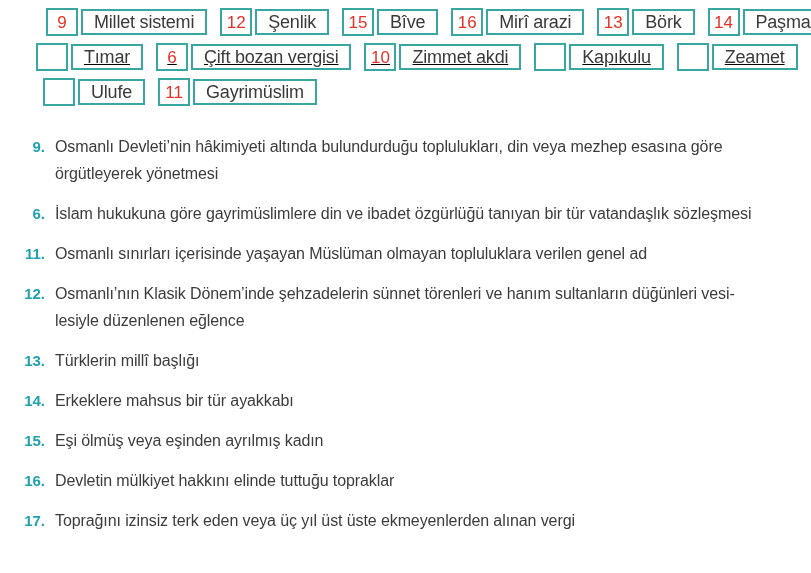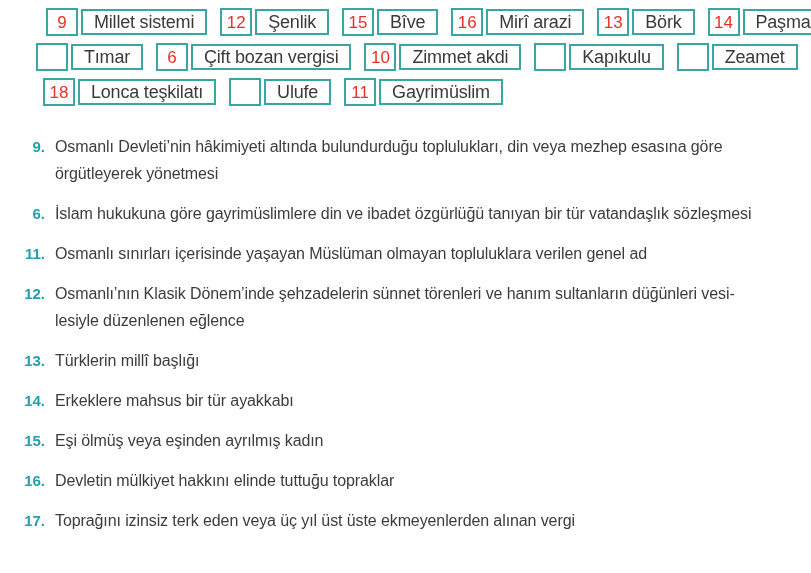--- a/index.html
+++ b/index.html
@@ -6,21 +6,21 @@
   body { background:#fff; }
   .page {
     width:811px; height:573px;
     background:#ffffff;
     font-family:"Liberation Sans", sans-serif;
     position:relative; overflow:hidden;
   }
   
   .match-section { padding:8px 0 0 46px; }
   .match-row { display:flex; align-items:center; gap:13px; margin-bottom:7px; }
-  .match-row.r2 { margin-left:-10px; }
+  .match-row.r2 { margin-left:-10px;text-decoration:underline; }
   .match-row.r3 { margin-left:-3px; }
   .pair { display:flex; align-items:center; gap:3px; }
   .numbox {
     width:32px; height:28px;
     border:2px solid #38a7a2;
     display:flex; align-items:center; justify-content:center;
     color:#e53228; font-size:17px; line-height:1;
     background:#fff; flex-shrink:0;
   }
   .termbox {
@@ -100,24 +100,20 @@
         <span class="termbox">Kapıkulu</span>
       </div>
       <div class="pair">
         <span class="numbox"></span>
         <span class="termbox">Zeamet</span>
       </div>
     </div>
 
     <div class="match-row r3">
       <div class="pair">
-        <span class="numbox">18</span>
-        <span class="termbox">Lonca teşkilatı</span>
-      </div>
-      <div class="pair">
         <span class="numbox"></span>
         <span class="termbox">Ulufe</span>
       </div>
       <div class="pair">
         <span class="numbox">11</span>
         <span class="termbox">Gayrimüslim</span>
       </div>
     </div>
 
   </div>

